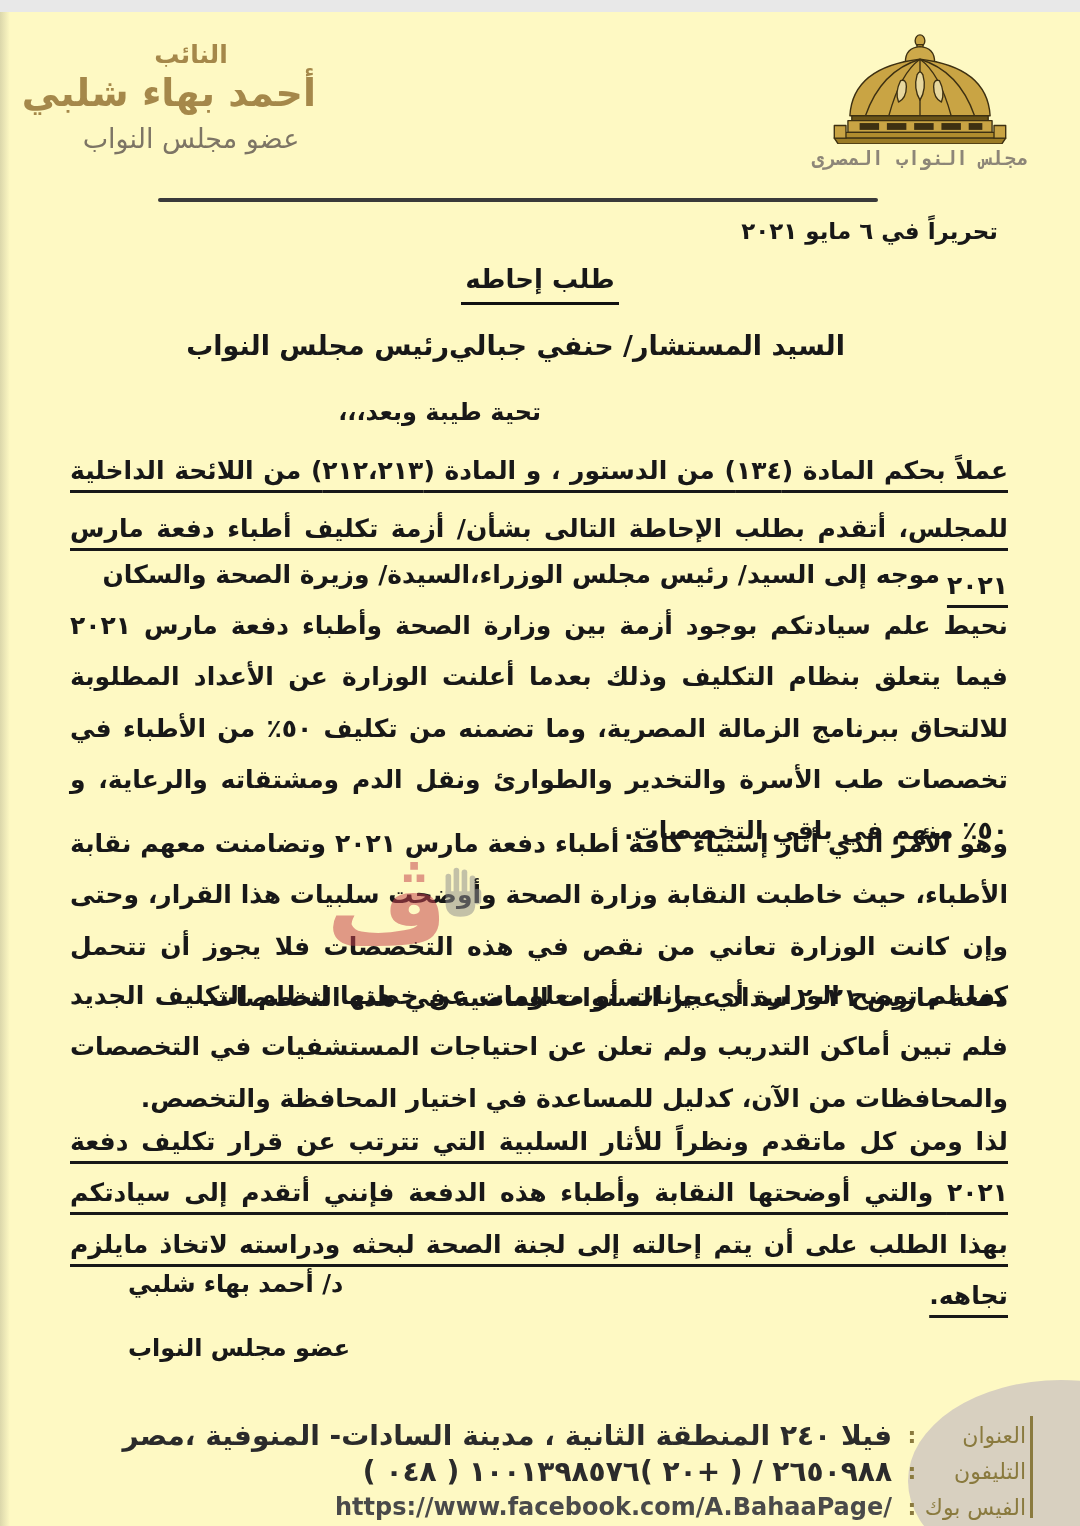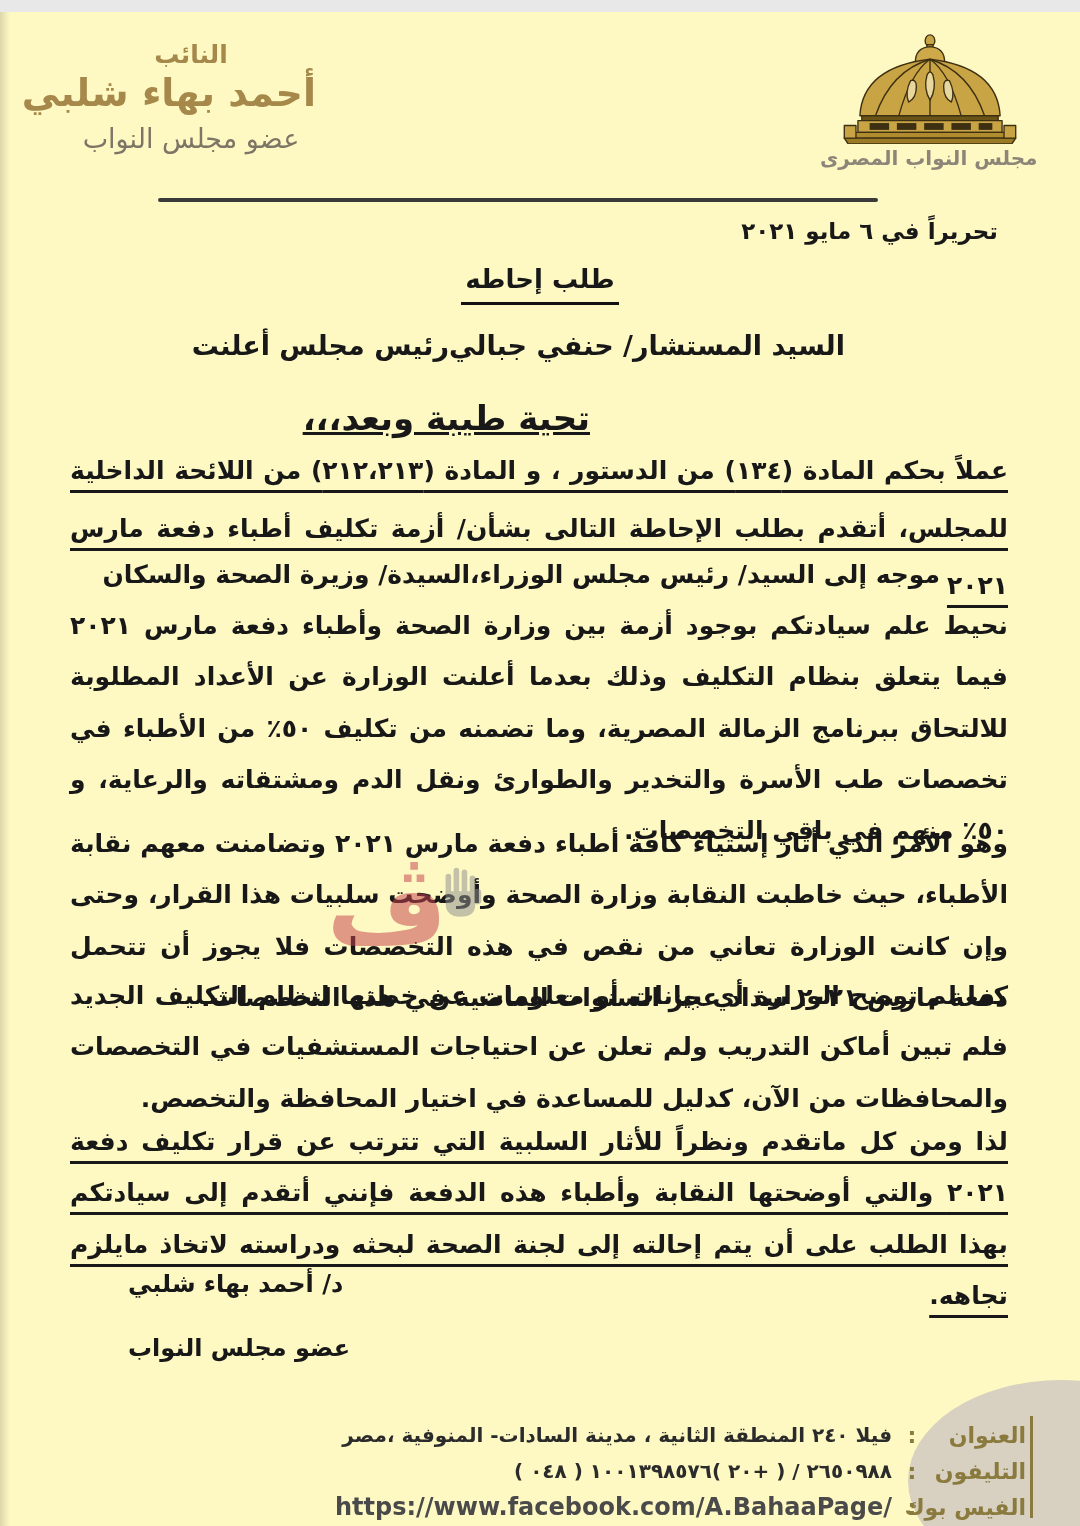--- a/index.html
+++ b/index.html
@@ -18,39 +18,39 @@
     background:linear-gradient(to right, rgba(60,60,60,.18), rgba(0,0,0,0));
     z-index:5;pointer-events:none;
   }
 
   
   .hdr-left{position:absolute;left:66px;top:28px;width:250px;text-align:center;}
   .hdr-title{font-size:25px;font-weight:bold;color:#a5884a;letter-spacing:1px;}
   .hdr-name{font-size:38px;font-weight:bold;color:#a5884a;margin-top:2px;white-space:nowrap;}
   .hdr-role{font-size:27px;color:#7d7565;margin-top:8px;white-space:nowrap;}
 
-  .hdr-right{position:absolute;right:40px;top:20px;width:220px;text-align:left;}
+  .hdr-right{position:absolute;right:50px;top:20px;width:220px;text-align:center;font-family:Liberation Mono, monospace;}
   .hdr-logo{display:block;margin:0 auto;}
   .hdr-caption{font-size:20px;color:#8d8678;margin-top:2px;white-space:nowrap;font-weight:bold;}
 
   .hdr-rule{position:absolute;left:158px;top:186px;width:720px;height:4px;background:#3a3a3a;border-radius:2px;}
 
   
   .date-line{position:absolute;top:206px;right:82px;font-size:23px;font-weight:bold;}
   .doc-title-wrap{position:absolute;top:252px;left:0;right:0;text-align:center;}
   .doc-title{
     display:inline-block;font-size:26px;font-weight:bold;
     border-bottom:3px solid #111;padding:0 4px 8px 4px;
   }
   .addr-row{
     position:absolute;top:318px;right:235px;left:235px;
     display:flex;justify-content:space-between;align-items:baseline;
     font-size:27px;font-weight:bold;white-space:nowrap;
   }
-  .greeting{position:absolute;top:386px;right:490px;font-size:34px;font-weight:bold;white-space:nowrap;text-decoration:underline;}
+  .greeting{position:absolute;top:386px;right:539px;font-size:24px;font-weight:bold;white-space:nowrap;}
 
   
   .para{
     position:absolute;right:72px;left:70px;
     font-size:25px;font-weight:bold;line-height:2.05;
     text-align:justify;text-align-last:right;
   }
   .para.u{
     text-decoration:underline;
     text-decoration-thickness:2.5px;
@@ -84,24 +84,24 @@
   
   .footer-blob{
     position:absolute;left:908px;top:1368px;width:306px;height:202px;
     background:#d8d0c0;border-radius:50%;
   }
   .footer-vline{position:absolute;left:1030px;top:1404px;width:3px;height:102px;background:#8a7a3e;}
   .footer-rows{position:absolute;left:0;top:1406px;width:1026px;direction:rtl;}
   .f-row{display:flex;align-items:center;height:34px;margin-bottom:2px;}
   .f-label{
     width:94px;flex:none;text-align:right;
-    font-size:22px;font-weight:bold;color:#8a7a3e;white-space:nowrap;
+    font-size:22px;font-weight:normal;color:#8a7a3e;white-space:nowrap;
   }
   .f-colon{width:40px;flex:none;text-align:center;font-size:22px;font-weight:bold;color:#8a7a3e;}
-  .f-value{font-size:20px;font-weight:bold;color:#2b2b2b;white-space:nowrap;}
+  .f-value{font-size:28px;font-weight:bold;color:#2b2b2b;white-space:nowrap;}
   .f-value.ltr{direction:ltr;unicode-bidi:isolate;}
   .f-url{color:#4a4a4a;font-size:24px;}
 </style>
 </head>
 <body>
 
 <div class="page">
 
   <div class="hdr-left">
     <div class="hdr-title">النائب</div>
@@ -147,21 +147,21 @@
   <div class="hdr-rule"></div>
 
   <div class="date-line">تحريراً في ٦ مايو ٢٠٢١</div>
 
   <div class="doc-title-wrap">
     <span class="doc-title">طلب إحاطه</span>
   </div>
 
   <div class="addr-row">
     <span>السيد المستشار/ حنفي جبالي</span>
-    <span>رئيس مجلس أعلنت</span>
+    <span>رئيس مجلس النواب</span>
   </div>
 
   <div class="greeting">تحية طيبة وبعد،،،</div>
 
   <div class="para intro u">عملاً بحكم المادة (١٣٤) من الدستور ، و المادة (٢١٢،٢١٣) من اللائحة الداخلية للمجلس، أتقدم بطلب الإحاطة التالى بشأن/ أزمة تكليف أطباء دفعة مارس ٢٠٢١</div>
 
   <div class="directed-row">
     <span>موجه إلى السيد/ رئيس مجلس الوزراء،</span>
     <span>السيدة/ وزيرة الصحة والسكان</span>
   </div>

